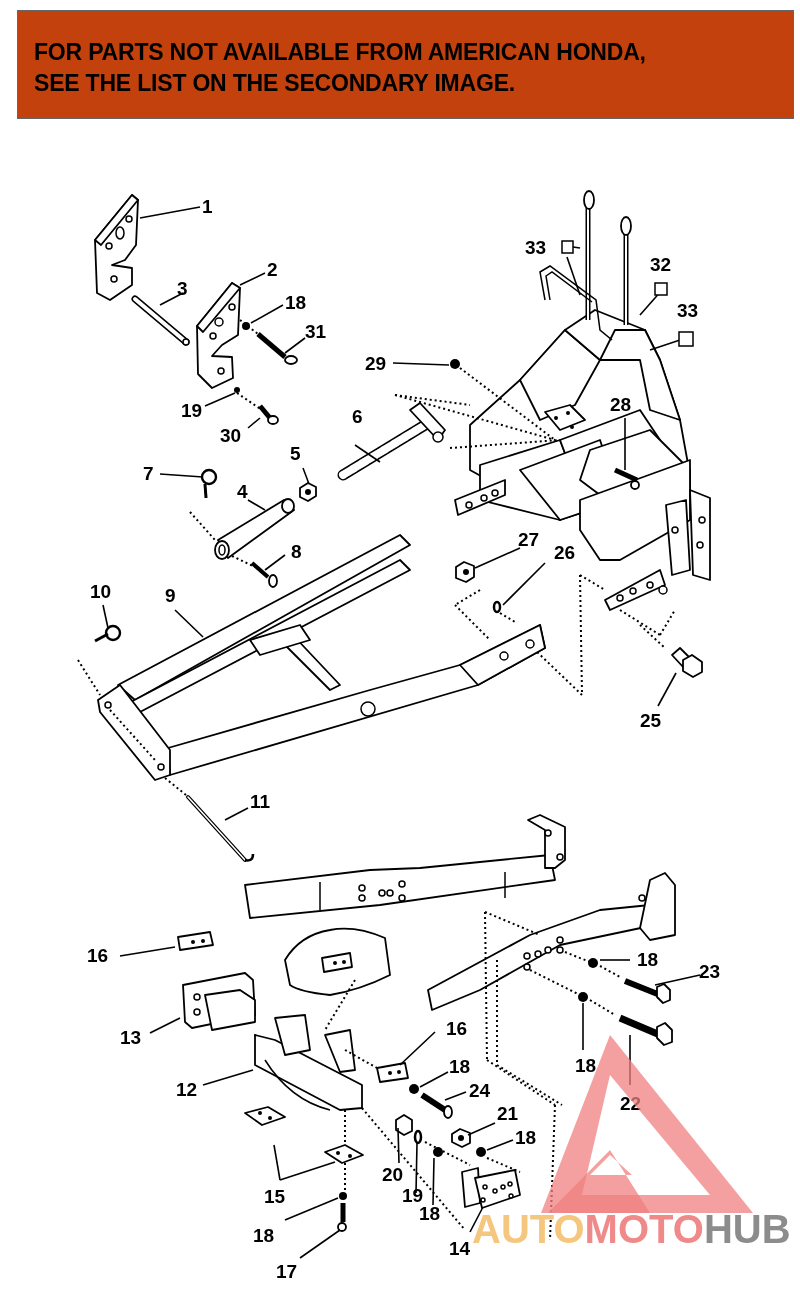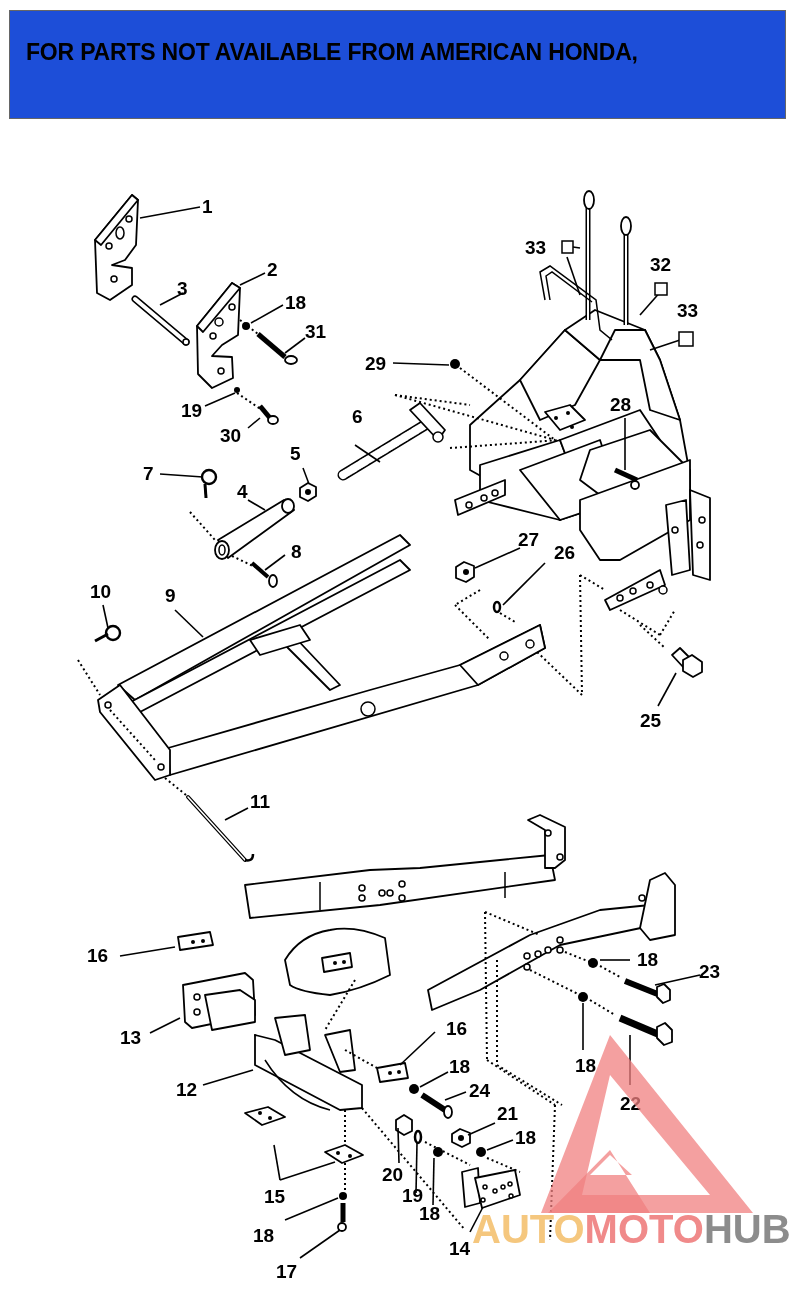--- a/index.html
+++ b/index.html
@@ -1,19 +1,19 @@
 <!DOCTYPE html>
 <html><head>
 <meta charset="utf-8">
 <style>
   html, body { margin:0; padding:0; background:#ffffff; }
   body { width:800px; height:1292px; position:relative; overflow:hidden; font-family:"Liberation Sans", sans-serif; }
   .notice {
-    position:absolute; left:9px; top:10px; width:777px; height:109px;
-    border:1px solid #666666; box-sizing:border-box; background:#1d4ed8;
+    position:absolute; left:17px; top:10px; width:777px; height:109px;
+    border:1px solid #666666; box-sizing:border-box; background:#c2410c;
   }
   .notice-line {
     position:absolute; left:16px; font-weight:bold; font-size:23px; color:#000;
     letter-spacing:-0.2px; white-space:nowrap; font-family:"Liberation Sans", sans-serif;
   }
   .l1 { top:28px; }
   .l2 { top:59px; }
   svg#diagram { position:absolute; left:0; top:0; }
   .callout { font-family:"Liberation Sans", sans-serif; font-weight:bold; font-size:19px; fill:#000; }
   .part { fill:#fff; stroke:#000; stroke-width:1.8; stroke-linejoin:round; }
@@ -22,20 +22,21 @@
   .dot { fill:none; stroke:#000; stroke-width:2; stroke-dasharray:2 3; }
   .hole { fill:#fff; stroke:#000; stroke-width:1.5; }
   .wm-tri { fill:#f08080; opacity:0.75; }
   .wm-text { font-family:"Liberation Sans", sans-serif; font-weight:bold; font-size:40px; }
 </style>
 </head>
 <body>
 
 <div class="notice">
   <div class="notice-line l1">FOR PARTS NOT AVAILABLE FROM AMERICAN HONDA,</div>
+  <div class="notice-line l2">SEE THE LIST ON THE SECONDARY IMAGE.</div>
 </div>
 
 <svg id="diagram" width="800" height="1292" viewBox="0 0 800 1292">
 
   <g>
     <polygon class="part" points="95,240 132,195 138,200 136,245 125,260 112,265 132,268 132,285 110,300 97,293"></polygon>
     <polygon class="part" points="95,240 132,195 138,200 101,245"></polygon>
     <circle class="hole" cx="129" cy="219" r="3"></circle>
     <ellipse class="hole" cx="120" cy="233" rx="4" ry="6"></ellipse>
     <circle class="hole" cx="109" cy="246" r="3"></circle>

